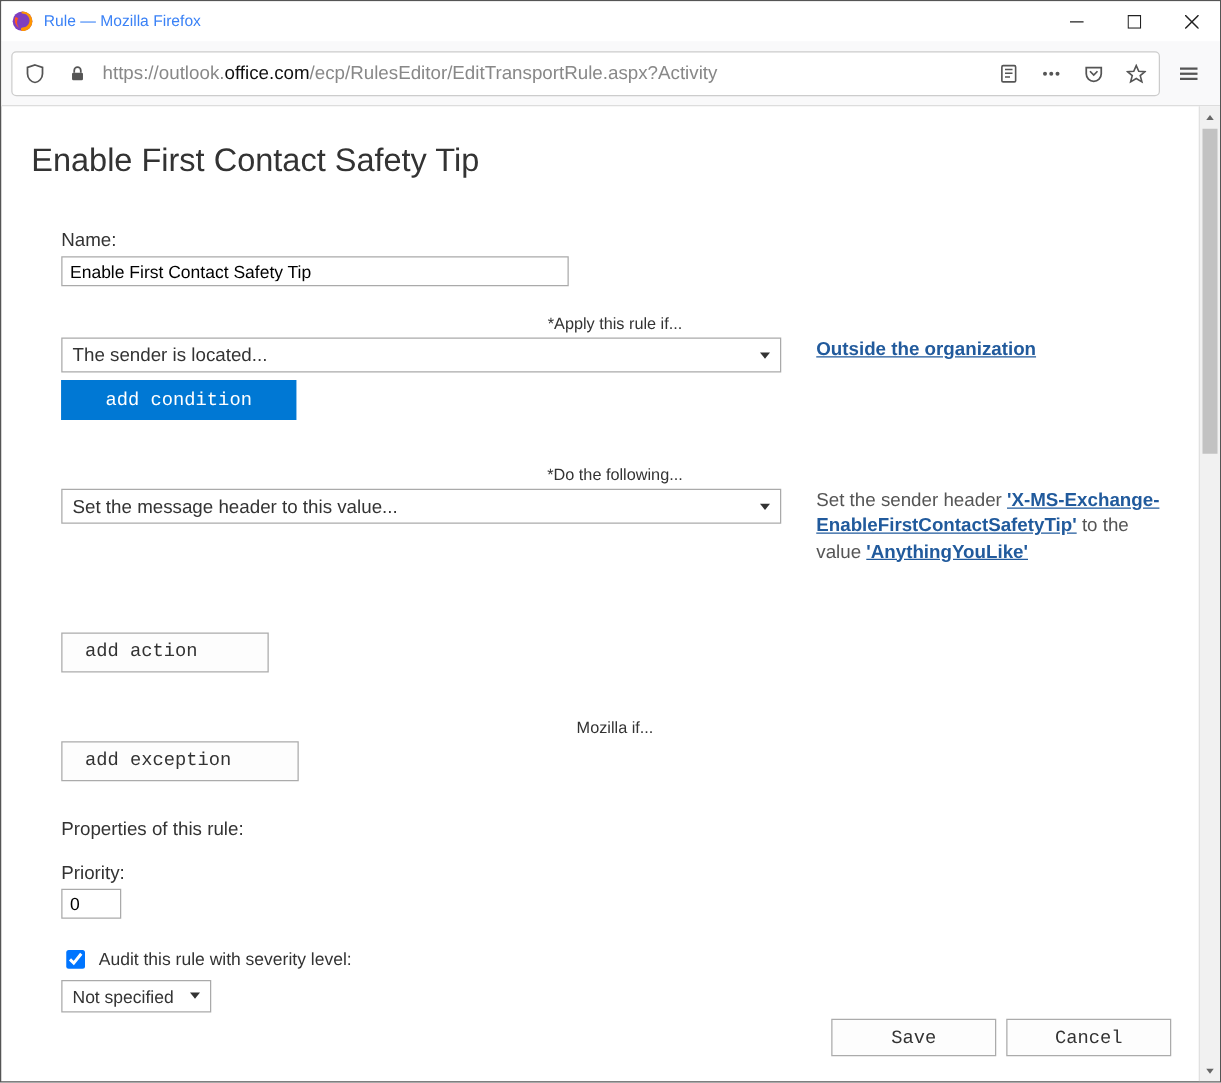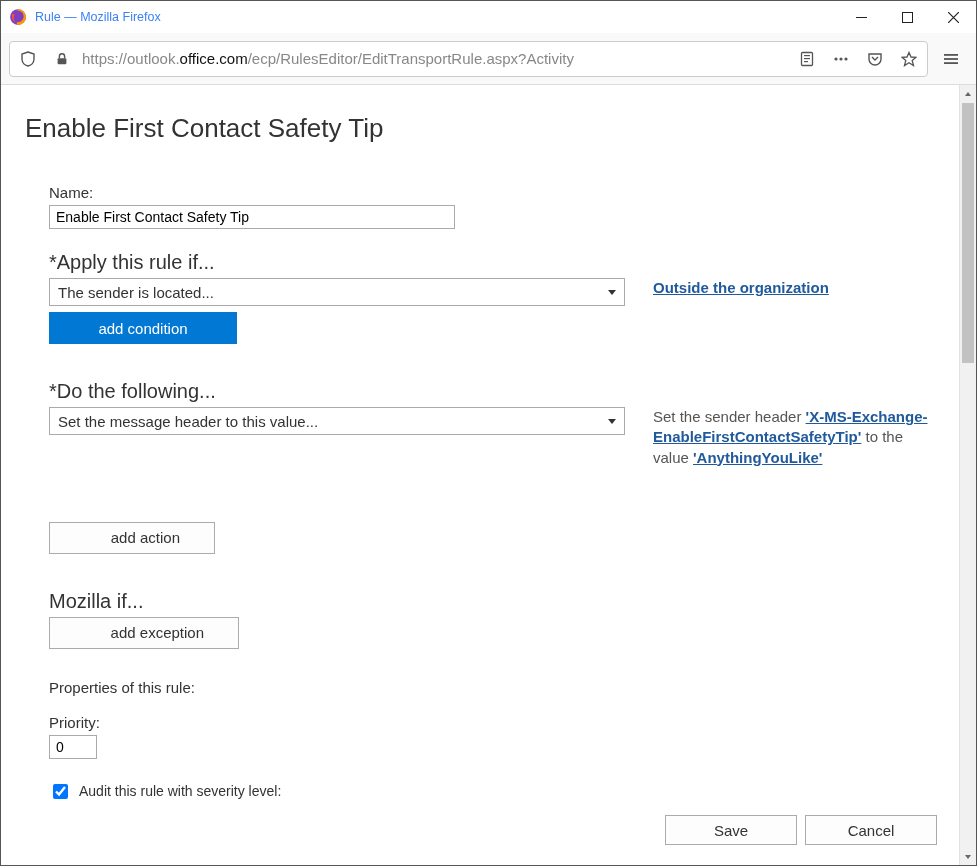--- a/index.html
+++ b/index.html
@@ -121,21 +121,21 @@
   .field-label { font-size:15px; color:#333; margin-bottom:4px; }
   .text-input {
     height:24px;
     border:1px solid #aaa;
     padding:0 6px;
     font-size:14px;
     font-family: inherit;
   }
   .name-input { width: 406px; }
 
-  .section-label { font-size:20px; color:#333; margin-top:22px; margin-bottom:4px; }
+  .section-label { font-size:13px; color:#333; margin-top:22px; margin-bottom:4px;text-align:center; }
 
   .row { display:flex; align-items:flex-start; gap:28px; }
   .dropdown {
     height:28px;
     border:1px solid #aaa;
     background:#fff;
     display:flex; align-items:center; justify-content:space-between;
     padding:0 8px;
     font-size:15px;
     color:#333;
@@ -147,40 +147,40 @@
     width:0;height:0;
     border-left:4px solid transparent;
     border-right:4px solid transparent;
     border-top:5px solid #333;
   }
 
   .btn {
     display:inline-flex; align-items:center; justify-content:center;
     height:32px;
     font-size:15px;
-    font-family:Liberation Sans, sans-serif;
+    font-family:Liberation Mono, monospace;
     border:1px solid #ababab;
     background:#fdfdfd;
     color:#333;
-    padding:0 34px;
+    padding:0 18px;
     cursor:default;
   }
   .btn.primary {
     background:#0078d4;
     border-color:#0078d4;
     color:#fff;
     width:188px;
     text-align:center;
     justify-content:center;
   }
   .btn.secondary {
     background:#fdfdfd;
     width:166px;
     text-align:center;
-    justify-content:flex-end;
+    justify-content:flex-start;
   }
 
   .side-text {
     font-size:15px;
     color:#555;
     max-width:280px;
     line-height:1.35;
   }
   .side-link {
     color:#215a9c;
@@ -335,20 +335,26 @@
       </div>
 
       <div class="props-label">Properties of this rule:</div>
       <div class="field-label">Priority:</div>
       <input class="text-input priority-input" value="0" style="">
 
       <div class="audit-row">
         <input type="checkbox" checked="" style="">
         <span>Audit this rule with severity level:</span>
       </div>
+      <div style="margin-top:6px;">
+        <div class="dropdown small">
+          <span>Not specified</span>
+          <span class="dd-caret"></span>
+        </div>
+      </div>
     </div>
 
     <div class="footer">
       <div class="btn">
         <span>Save</span>
       </div>
       <div class="btn">
         <span>Cancel</span>
       </div>
     </div>

